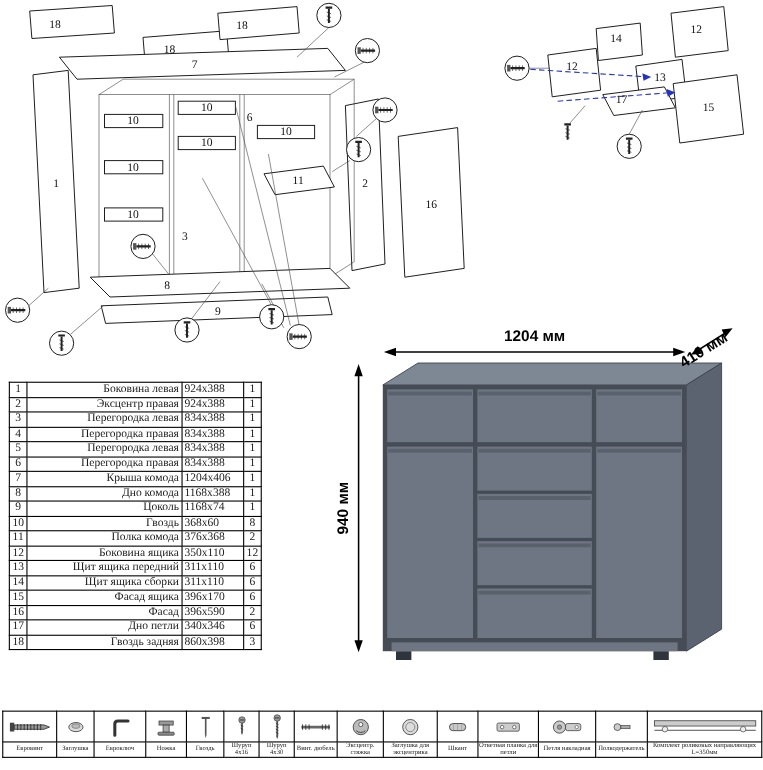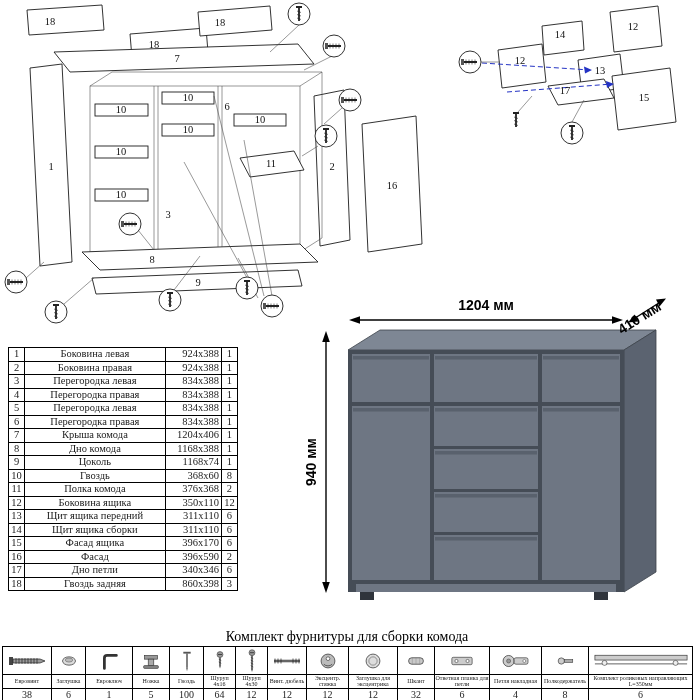--- a/index.html
+++ b/index.html
@@ -13,22 +13,22 @@
   .thin{stroke:#444;stroke-width:.55;fill:none}
   .blue{stroke:#2433c4;stroke-width:1;fill:none;stroke-dasharray:5 3}
   svg text{font-family:"Liberation Serif",serif}
   .lbl{font-size:10.5px;fill:#111;text-anchor:middle}
 
   
   #parts-table table{border-collapse:collapse;width:230px;font-size:10.5px;table-layout:fixed}
   #parts-table td{border:1px solid #000;padding:0 2px;height:12.7px;line-height:12.5px;
                   white-space:nowrap;overflow:hidden}
   .c-num{width:16px;text-align:center}
-  .c-name{width:140px;text-align:center}
-  .c-size{width:56px;text-align:right}
+  .c-name{width:140px;text-align:right}
+  .c-size{width:56px;text-align:left}
   .c-qty{width:16px;text-align:center}
 
   
   .dim-label{font-size:14px;font-weight:bold;fill:#000;text-anchor:middle;
              font-family:"Liberation Sans",sans-serif}
   .dim-line{stroke:#000;stroke-width:1.4;fill:none}
   .dim-head{fill:#000;stroke:none}
 
   
   #hw-title{width:694px;text-align:center;font-size:14px;color:#000}
@@ -218,21 +218,21 @@
       <tbody>
     <tr>
       <td class="c-num">1</td>
       <td class="c-name">Боковина левая</td>
       <td class="c-size">924x388</td>
       <td class="c-qty">1</td>
     </tr>
 
     <tr>
       <td class="c-num">2</td>
-      <td class="c-name">Боковина правая</td>
+      <td class="c-name">Эксцентр правая</td>
       <td class="c-size">924x388</td>
       <td class="c-qty">1</td>
     </tr>
 
     <tr>
       <td class="c-num">3</td>
       <td class="c-name">Перегородка левая</td>
       <td class="c-size">834x388</td>
       <td class="c-qty">1</td>
     </tr>
@@ -394,21 +394,20 @@
     </g>
 
     <g>
       <line class="dim-line" x1="30" y1="44" x2="30" y2="296"></line>
       <polygon class="dim-head" points="30,39 26.2,50 33.8,50"></polygon>
       <polygon class="dim-head" points="30,301 26.2,290 33.8,290"></polygon>
       <text class="dim-label" transform="translate(20,170) rotate(-90)">940 мм</text>
     </g>
   </svg>
 
-  <div id="hw-title" class="abs" style="left:0;top:629px">Комплект фурнитуры для сборки комода</div>
 
   <div id="hardware" class="abs" style="left:2px;top:646px">
     <table>
       <colgroup>
         <col style="width:49px">
           <col style="width:34px">
           <col style="width:47px">
           <col style="width:37px">
         <col style="width:34px">
           <col style="width:32px">
@@ -553,48 +552,17 @@
     <td class="hw-name">Шкант</td>
 
     <td class="hw-name">Ответная планка для петли</td>
 
     <td class="hw-name">Петля накладная</td>
 
     <td class="hw-name">Полкодержатель</td>
 
     <td class="hw-name">Комплект роликовых направляющих L=350мм</td>
   </tr>
-      <tr>
-    <td class="hw-qty">38</td>
-
-    <td class="hw-qty">6</td>
-
-    <td class="hw-qty">1</td>
-
-    <td class="hw-qty">5</td>
-
-    <td class="hw-qty">100</td>
-
-    <td class="hw-qty">64</td>
-
-    <td class="hw-qty">12</td>
-
-    <td class="hw-qty">12</td>
-
-    <td class="hw-qty">12</td>
-
-    <td class="hw-qty">12</td>
-
-    <td class="hw-qty">32</td>
-
-    <td class="hw-qty">6</td>
-
-    <td class="hw-qty">4</td>
-
-    <td class="hw-qty">8</td>
-
-    <td class="hw-qty">6</td>
-  </tr>
       </tbody>
     </table>
   </div>
 
 </div>
 
 </body></html>

